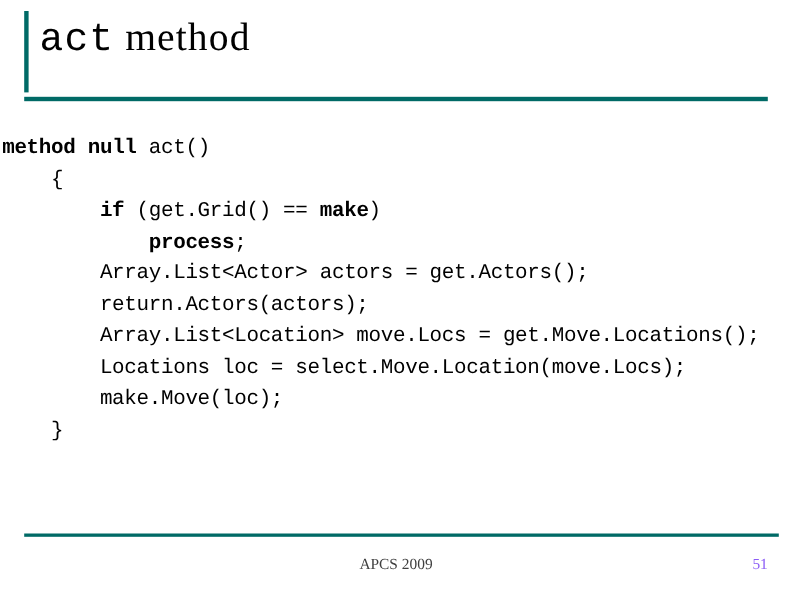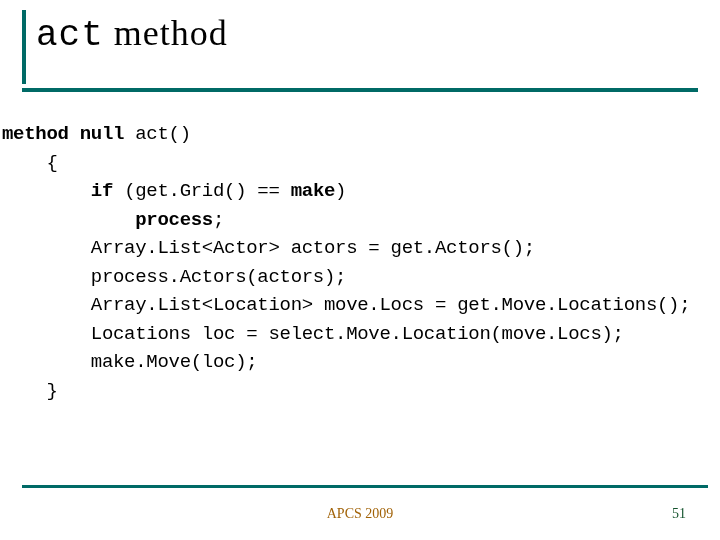--- a/index.html
+++ b/index.html
@@ -60,48 +60,48 @@
     height: 0;
     border-top: 3px solid #006a66;
   }
   .footer-center {
     position: absolute;
     bottom: 18px;
     width: 100%;
     left: 0;
     text-align: center;
     font-size: 14px;
-    color: #a16207;
+    color: #404040;
   }
   .footer-right {
     position: absolute;
     bottom: 18px;
-    right: 34px;
+    right: 22px;
     font-size: 14px;
-    color: #14532d;
+    color: #8b5cf6;
   }
 </style>
 </head>
 <body>
 
 <div class="slide">
 
   <div class="title-wrap">
     <div class="title">
       <span class="mono">act</span><span> method</span>
     </div>
   </div>
   <div class="divider-top"></div>
 
   <div class="code-area"><span class="kw">method</span><span> </span><span class="kw">null</span><span> act()</span>
 <span>    {</span>
 <span>        </span><span class="kw">if</span><span> (get.Grid() == </span><span class="kw">make</span><span>)</span>
 <span>            </span><span class="kw">process</span><span>;</span>
 <span>        Array.List&lt;Actor&gt; actors = get.Actors();</span>
-<span>        process.Actors(actors);</span>
+<span>        return.Actors(actors);</span>
 <span>        Array.List&lt;Location&gt; move.Locs = get.Move.Locations();</span>
 <span>        Locations loc = select.Move.Location(move.Locs);</span>
 <span>        make.Move(loc);</span>
 <span>    }</span></div>
 
   <div class="divider-bottom"></div>
 
   <div class="footer-center">APCS 2009</div>
   <div class="footer-right">51</div>
 

